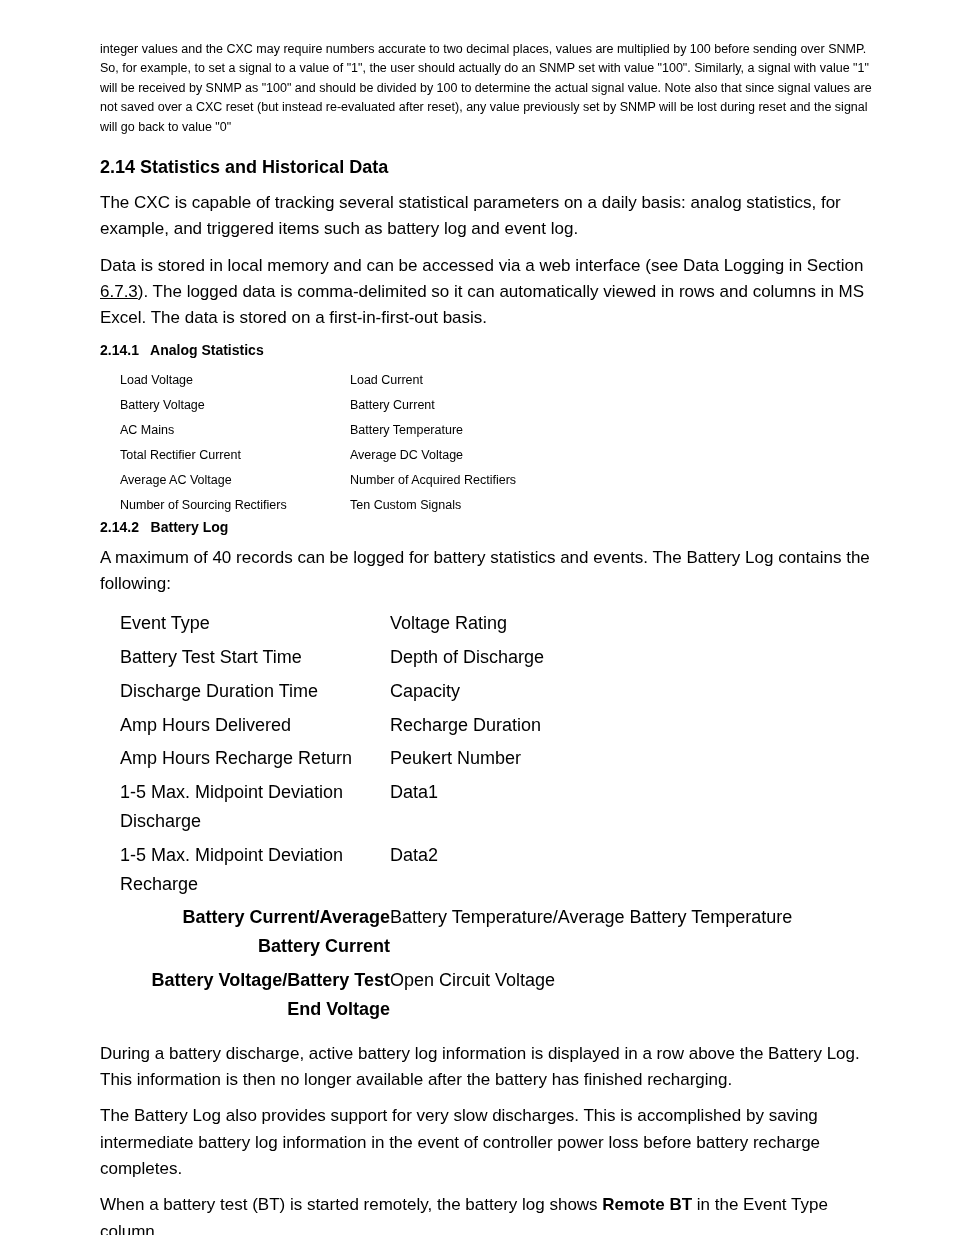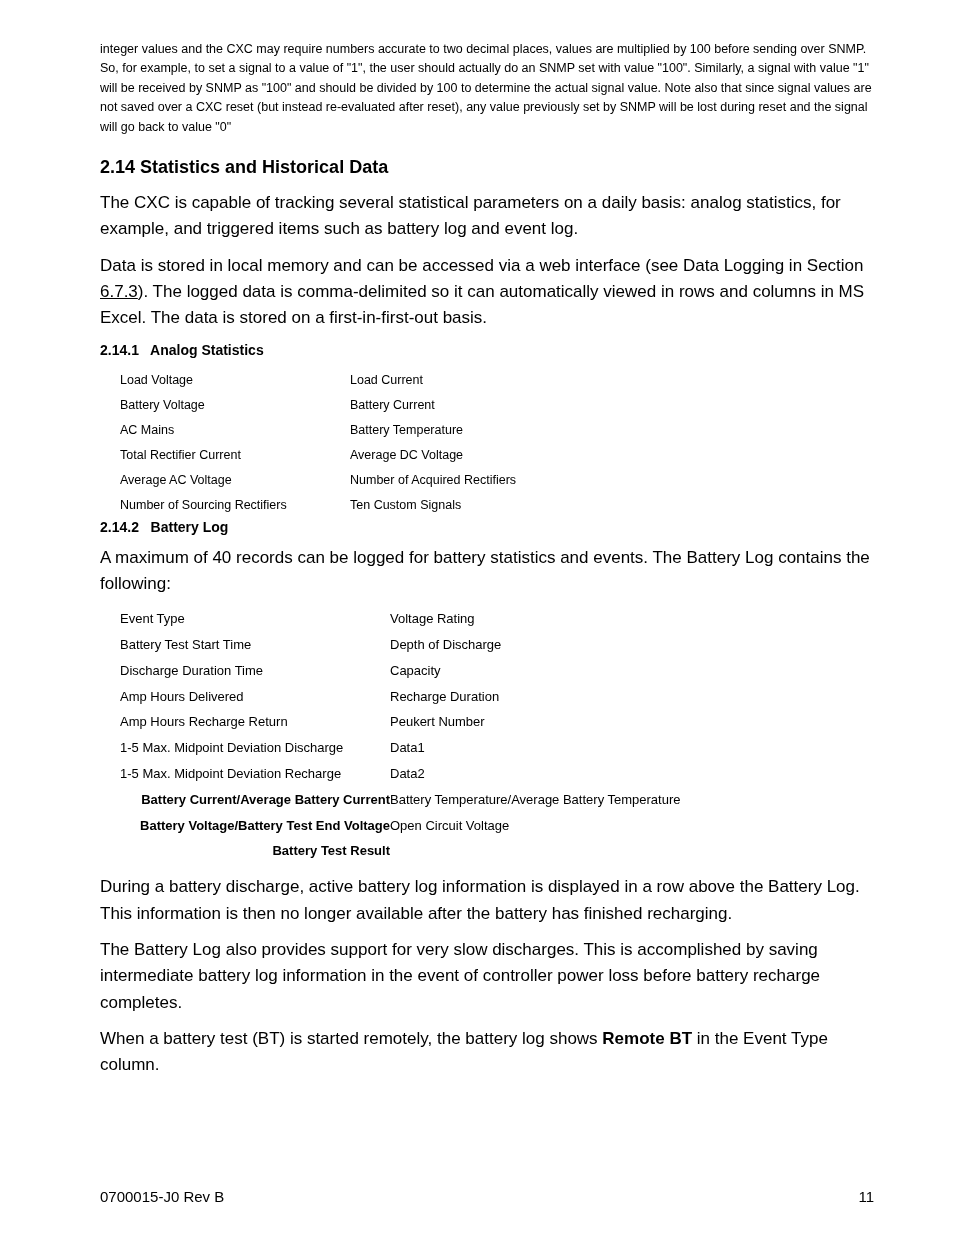--- a/index.html
+++ b/index.html
@@ -67,21 +67,21 @@
     }
 
     .battery-log-list {
       display: grid;
       grid-template-columns: 270px 1fr;
       margin: 12px 0 12px 20px;
       row-gap: 5px;
     }
 
     .battery-log-list .col-item {
-      font-size: 13px;
+      font-size: 18px;
       line-height: 1.6;
     }
 
     .footer {
       position: absolute;
       bottom: 30px;
       left: 100px;
       right: 80px;
       display: flex;
       justify-content: space-between;
@@ -154,21 +154,20 @@
     <span class="col-item">Amp Hours Recharge Return</span>
     <span class="col-item">Peukert Number</span>
     <span class="col-item">1-5 Max. Midpoint Deviation Discharge</span>
     <span class="col-item">Data1</span>
     <span class="col-item">1-5 Max. Midpoint Deviation Recharge</span>
     <span class="col-item">Data2</span>
     <span class="col-item bold">Battery Current/Average Battery Current</span>
     <span class="col-item">Battery Temperature/Average Battery Temperature</span>
     <span class="col-item bold">Battery Voltage/Battery Test End Voltage</span>
     <span class="col-item">Open Circuit Voltage</span>
-    <span class="col-item bold">Battery Test Result</span>
     <span class="col-item"></span>
   </div>
 
   <p class="body-text">During a battery discharge, active battery log information is displayed in a row above the Battery Log. This information is then no longer available after the battery has finished recharging.</p>
   <p class="body-text">The Battery Log also provides support for very slow discharges. This is accomplished by saving intermediate battery log information in the event of controller power loss before battery recharge completes.</p>
   <p class="body-text">
     <span>When a battery test (BT) is started remotely, the battery log shows </span><strong>Remote BT</strong><span> in the Event Type column.</span>
   </p>
 
   <div class="footer">

